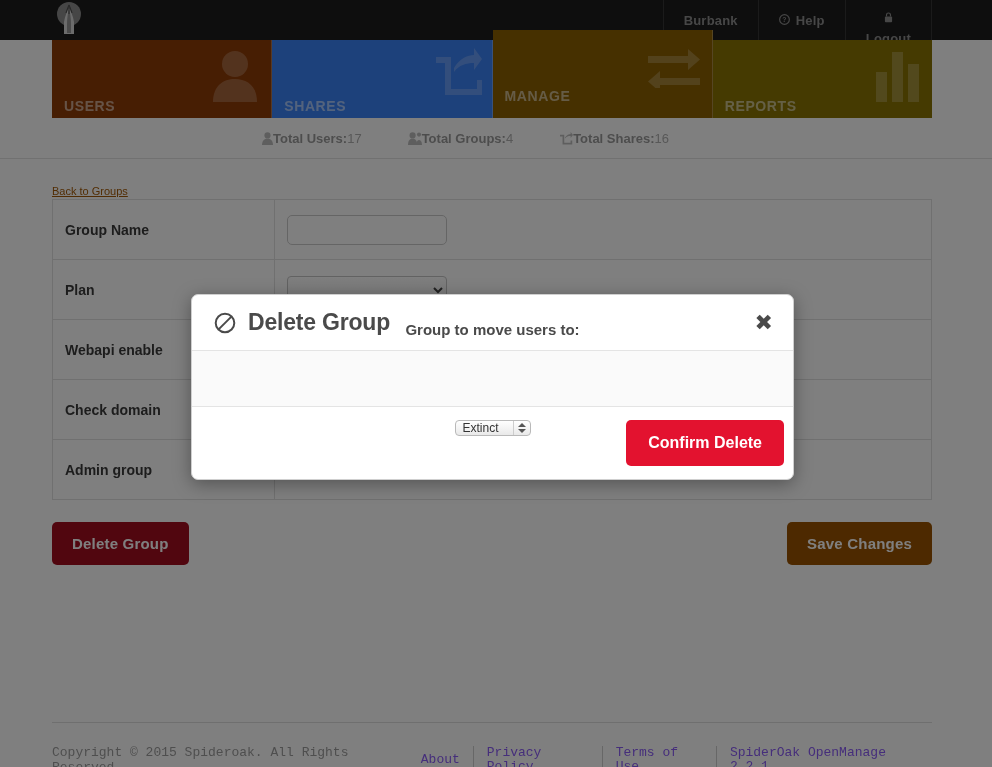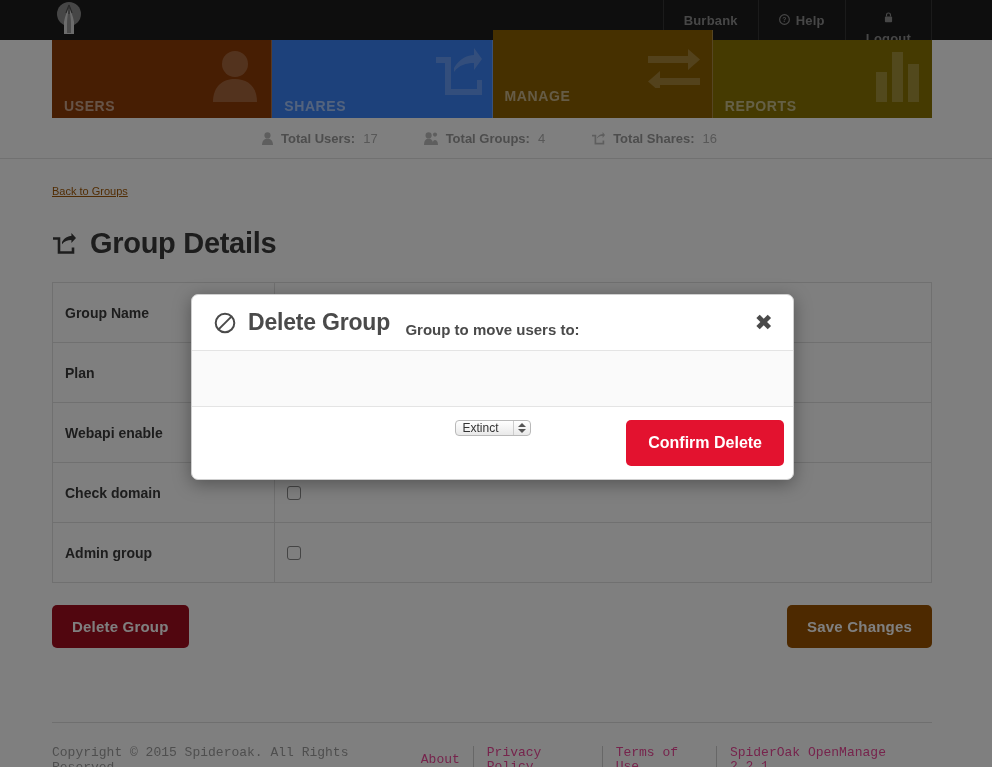--- a/index.html
+++ b/index.html
@@ -118,21 +118,21 @@
     width: 880px;
     margin: 0 auto 0 52px;
     height: 40px;
     display: flex;
     align-items: center;
     gap: 46px;
     padding-left: 210px;
     font-size: 13px;
     color: #9b9b9b;
   }
-  .stat { display: flex; align-items: center; gap: 8px; }
+  .stat { display: flex; align-items: center; }
   .stat .lbl { font-weight: bold; color: #9b9b9b; }
   .stat .val { color: #b0b0b0; }
   .stat .ic { opacity: .65; display:flex; }
 
   
   .content {
     position: relative;
     width: 880px;
     margin-left: 52px;
     padding-top: 22px;
@@ -248,21 +248,21 @@
     display: flex;
     justify-content: space-between;
     align-items: center;
     font-size: 13px;
     color: #9d9d9d;
     font-family: Liberation Mono, monospace;
   }
   .footer-links { display: flex; align-items: center; }
   .footer-links span, .footer-links a {
     padding: 0 13px;
-    color: #ec4899;
+    color: #8b5cf6;
     text-decoration: none;
     border-left: 1px solid #cfcfcf;
     line-height: 1.1;
   }
   .footer-links a:first-child,
   .footer-links span:first-child { border-left: none; }
 
   
   #backdrop {
     position: absolute;
@@ -499,29 +499,20 @@
         <span class="lbl">Total Shares:</span>
         <span class="val">16</span>
       </div>
     </div>
   </div>
 
   <div class="content">
 
     <a class="backlink">Back to Groups</a>
 
-    <div class="page-title">
-      <span class="ic">
-        <svg width="24" height="22" viewBox="0 0 24 22">
-            <path d="M1 5.5 h6 v14 h14 v-5" fill="none" stroke="#3b3b3b" stroke-width="2.6"></path>
-            <path d="M10 9 C12.6 4.4 16.6 3 19.4 3 L19.4 0 L24 5 L19.4 10 L19.4 7 C15.6 7 12.4 8 10 11.2 Z" fill="#3b3b3b"></path>
-          </svg>
-      </span>
-      <h1>Group Details</h1>
-    </div>
 
     <div class="ftable">
 
       <div class="frow">
         <div class="fcell-label">Group Name</div>
         <div class="fcell-ctl">
           <input class="txtinput" value="" style="">
         </div>
       </div>
 

